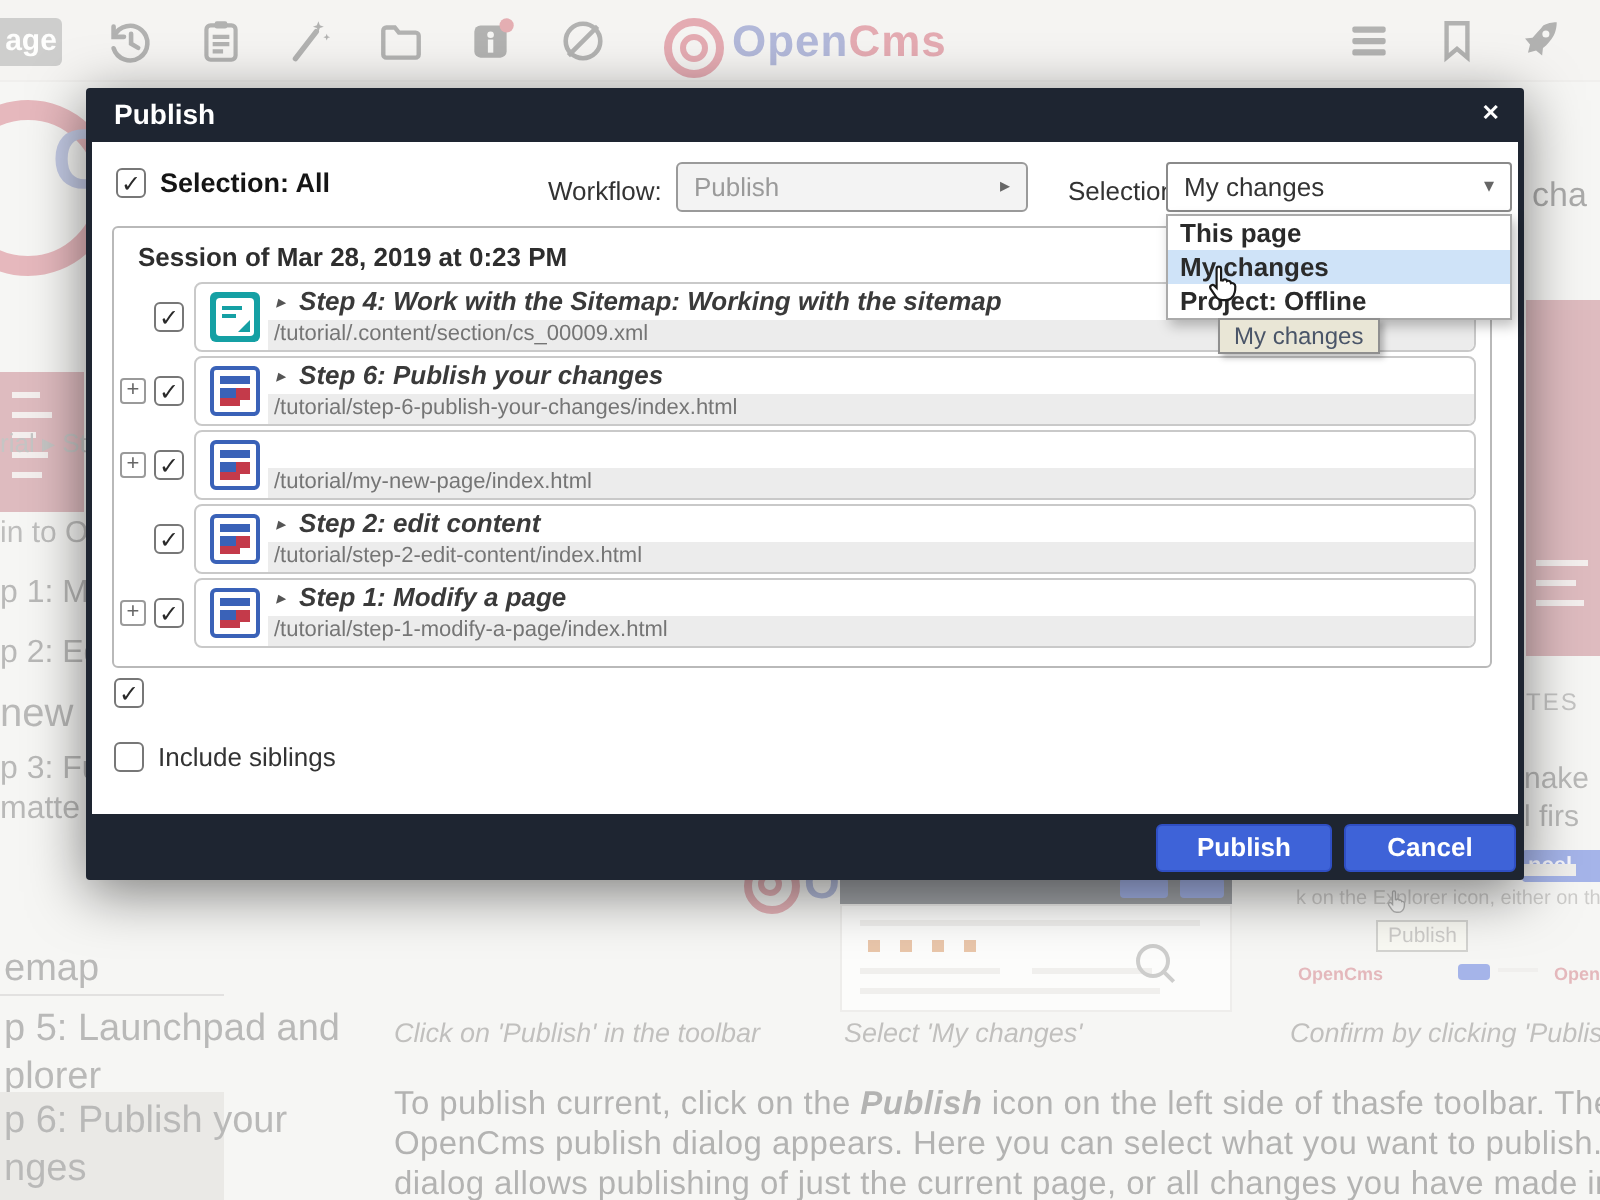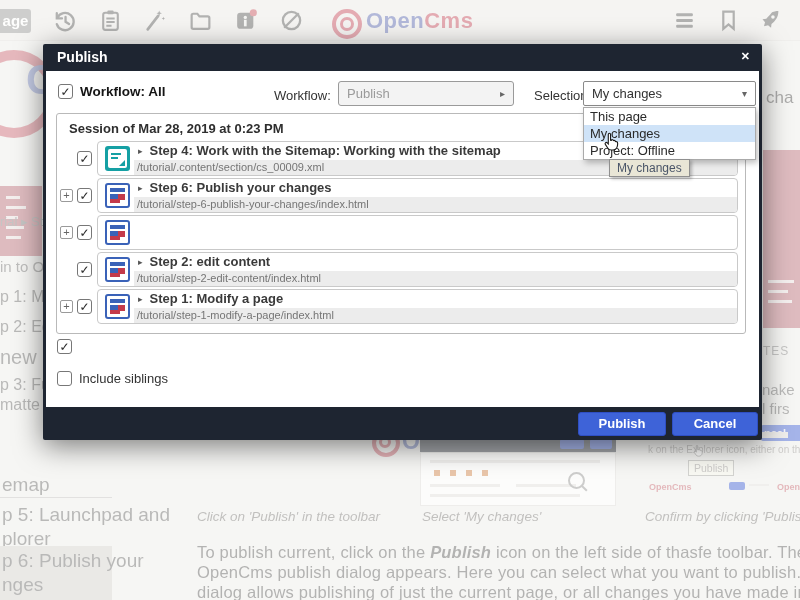--- a/index.html
+++ b/index.html
@@ -66,21 +66,21 @@
   .cb{width:15px;height:15px;border:1px solid #777;border-radius:3px;background:#fff;display:inline-block;
       text-align:center;line-height:14px;font-size:12px;color:#2a2a2a;box-sizing:border-box;flex:none;cursor:pointer;}
   .row-flex{position:absolute;display:flex;align-items:center;gap:7px;}
   .select{position:absolute;height:25px;box-sizing:border-box;font-size:13px;line-height:23px;padding:0 8px;
           border-radius:3px;cursor:pointer;}
   .sel-workflow{left:292px;top:10px;width:176px;background:#f3f3f3;border:1px solid #9a9a9a;color:#9a9a9a;}
   .sel-selection{left:537px;top:10px;width:173px;background:#fff;border:1px solid #8a8a8a;color:#333;border-radius:2px;}
   .sel-arrow{float:right;color:#666;font-size:10px;}
   .dropdown{position:absolute;left:537px;top:36px;width:173px;background:#fff;border:1px solid #aaa;
             box-shadow:2px 3px 6px rgba(0,0,0,.25);z-index:30;box-sizing:border-box;}
-  .dd-opt{height:17px;line-height:17px;padding:0 6px;font-size:13px;color:#2a2a2a;cursor:pointer;}
+  .dd-opt{height:17px;line-height:17px;padding:0 6px;font-size:13px;color:#2a2a2a;cursor:pointer;font-weight:bold;}
   .dd-hl{background:#cfe3f8;}
   .tooltip{position:absolute;left:563px;top:88px;background:#e9e6d6;border:1px solid #8f8f8f;padding:0 7px;
            height:16px;line-height:16px;font-size:12px;color:#4a5568;box-shadow:2px 2px 3px rgba(0,0,0,.25);z-index:35;}
   .cursor{position:absolute;z-index:40;}
   .session{position:absolute;left:10px;top:42px;width:690px;height:221px;border:1px solid #b9b9b9;border-radius:3px;box-sizing:border-box;}
   .sess-head{padding:7px 0 5px 12px;font-weight:bold;font-size:13px;color:#2e2e2e;}
   .items{padding:0 7px 0 3px;}
   .item{display:flex;align-items:center;height:35px;margin-bottom:2px;}
   .expand{width:13px;height:13px;border:1px solid #9a9a9a;border-radius:2px;background:#fff;color:#666;
           font-size:11px;line-height:11px;text-align:center;margin-right:4px;box-sizing:border-box;flex:none;cursor:pointer;}
@@ -92,21 +92,21 @@
   .ricon.teal{background:#15a0a4;border-radius:3px;}
   .ricon.teal .wh{position:absolute;inset:3px;background:#fff;border-radius:2px;}
   .ricon.teal .b1{position:absolute;left:6px;top:7px;width:10px;height:2px;background:#15a0a4;}
   .ricon.teal .b2{position:absolute;left:6px;top:11px;width:7px;height:2px;background:#15a0a4;}
   .ricon.teal .tri{position:absolute;right:5px;bottom:5px;width:0;height:0;border-left:6px solid transparent;border-bottom:6px solid #15a0a4;}
   .ricon.page{background:#fff;border:2px solid #3a62b8;border-radius:3px;}
   .ricon.page .tp{position:absolute;left:3px;top:3px;right:3px;height:4px;background:#3a62b8;}
   .ricon.page .bl{position:absolute;left:3px;top:9px;width:8px;height:6px;background:#3a62b8;}
   .ricon.page .rr{position:absolute;right:3px;top:9px;width:7px;height:6px;background:#c43a4a;}
   .ricon.page .bb{position:absolute;left:3px;bottom:3px;width:10px;height:4px;background:#c43a4a;}
-  .trow{margin-left:40px;height:19px;padding-top:1px;font-size:13px;font-weight:bold;color:#3a3a3a;white-space:nowrap;}
+  .trow{margin-left:40px;height:19px;padding-top:1px;font-size:13px;font-weight:bold;color:#3a3a3a;white-space:nowrap;font-style:italic;}
   .arr{font-size:9px;color:#555;margin-right:7px;font-weight:normal;vertical-align:1px;}
   .prow{position:absolute;left:36px;right:0;bottom:0;height:15px;background:#ececec;font-size:11px;
         color:#757575;line-height:15px;padding-left:3px;white-space:nowrap;}
 </style>
 </head>
 <body>
 
 <div class="bg">
 
   <div class="tb">
@@ -249,21 +249,21 @@
 <div class="overlay"></div>
 
 <div class="dialog">
   <div class="dlg-title">Publish</div>
   <div class="dlg-close">✕</div>
 
   <div class="dlg-body">
 
     <div class="row-flex" style="left:12px;top:13px">
       <span class="cb"><span>✓</span></span>
-      <span class="bold-lbl">Workflow: All</span>
+      <span class="bold-lbl">Selection: All</span>
     </div>
 
     <span class="lbl" style="left:228px;top:17px">Workflow:</span>
     <div class="select sel-workflow">
       <span>Publish</span>
       <span class="sel-arrow">▸</span>
     </div>
 
     <span class="lbl" style="left:488px;top:17px">Selection:</span>
     <div class="select sel-selection">
@@ -318,20 +318,21 @@
         <div class="item">
           <span class="expand"><span>+</span></span>
           <span class="cb"><span>✓</span></span>
           <div class="card">
             <span class="ricon page">
                 <span class="tp"></span>
                 <span class="bl"></span>
                 <span class="rr"></span>
                 <span class="bb"></span>
               </span>
+            <div class="prow">/tutorial/my-new-page/index.html</div>
           </div>
         </div>
 
         <div class="item">
           <span class="expand hid"></span>
           <span class="cb"><span>✓</span></span>
           <div class="card">
             <span class="ricon page">
                 <span class="tp"></span>
                 <span class="bl"></span>

